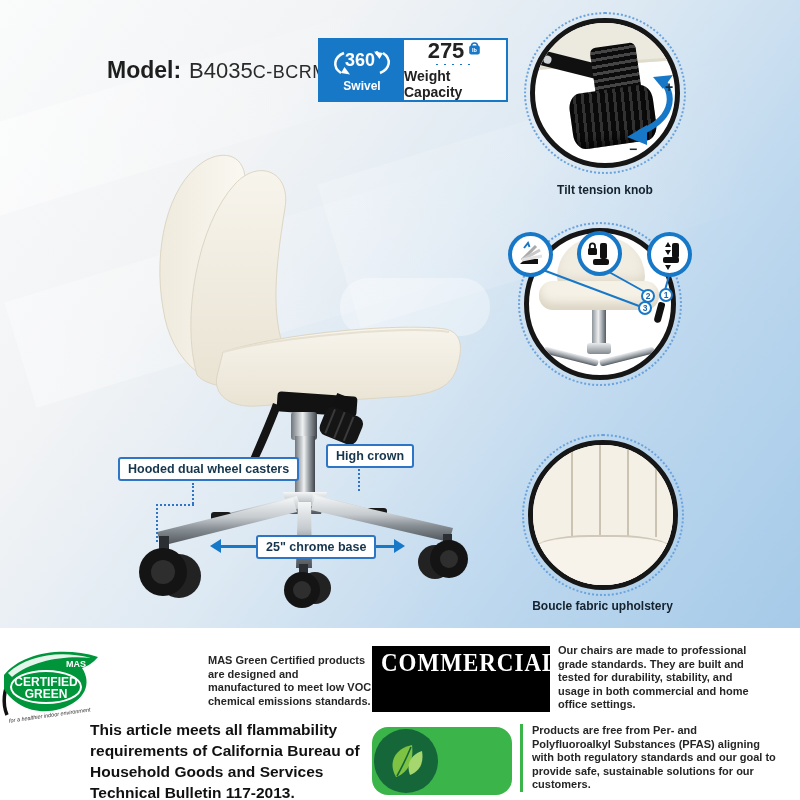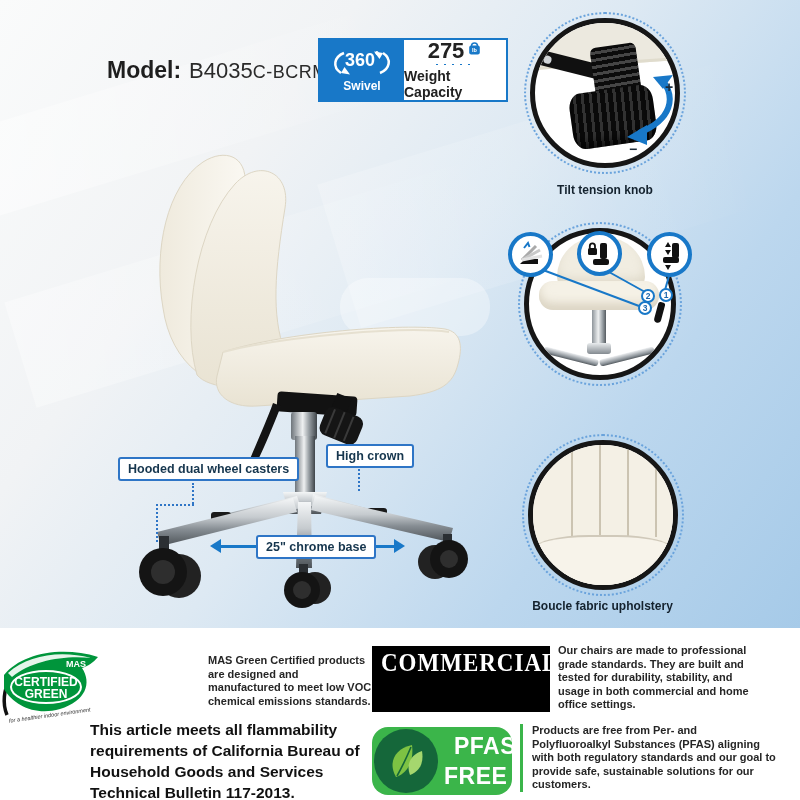--- a/index.html
+++ b/index.html
@@ -338,20 +338,16 @@
   <div class="flam">This article meets all flammability requirements of California Bureau of Household Goods and Services Technical Bulletin 117-2013.</div>
 
   <div class="pfas-badge">
     <div class="pfas-circle">
       <svg width="48" height="48" viewBox="0 0 48 48">
         <path d="M14 40 C 6 26, 12 12, 30 8 C 32 24, 26 36, 14 40 Z" fill="#7dc243"></path>
         <path d="M28 38 C 24 28, 28 18, 40 14 C 42 26, 38 34, 28 38 Z" fill="#a5d76e"></path>
         <path d="M15 39 C 20 30, 24 22, 29 10" stroke="#15673a" stroke-width="1.6" fill="none"></path>
       </svg>
     </div>
-    <div class="pfas-text">
-      <div style="padding-left:10px;">PFAS</div>
-      <div>FREE</div>
-    </div>
   </div>
   <div class="para pfas-desc" style="left:520px; top:724px; width:256px;">Products are free from Per- and Polyfluoroalkyl Substances (PFAS) aligning with both regulatory standards and our goal to provide safe, sustainable solutions for our customers.</div>
 
 </div>
 
 </body></html>

